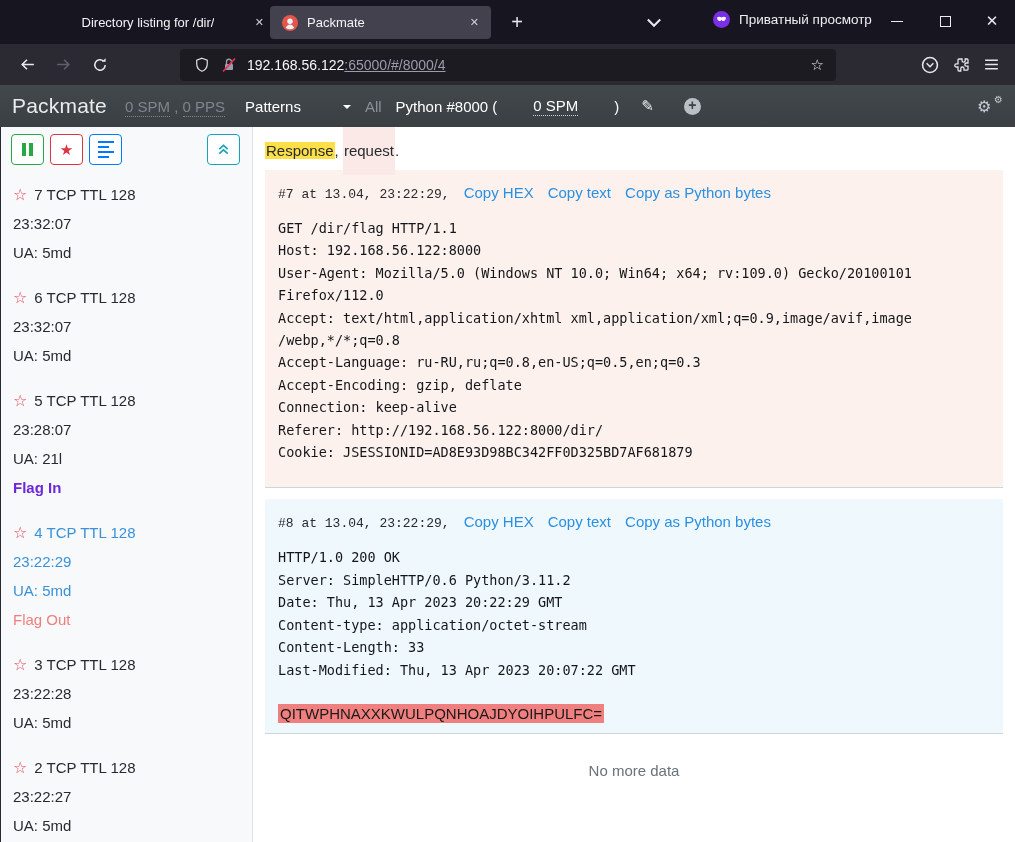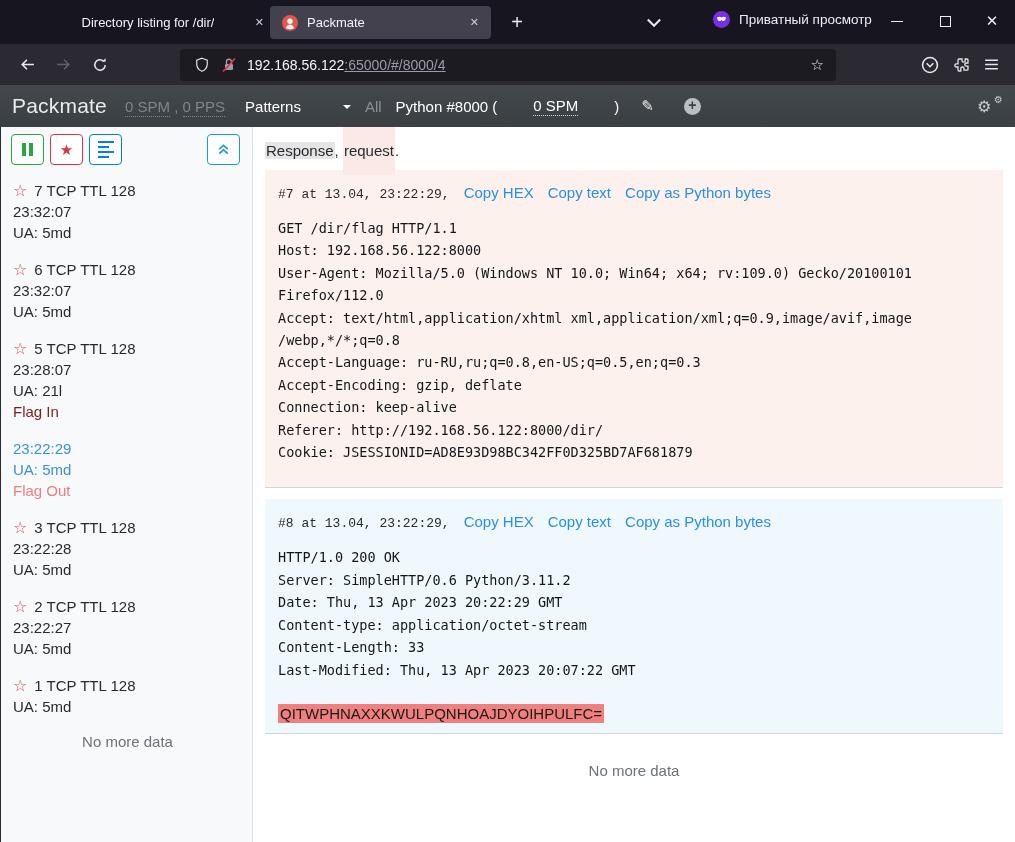--- a/index.html
+++ b/index.html
@@ -57,29 +57,29 @@
   .btn-pause { border-color:#28a745; }
   .pause-glyph { display:flex; gap:3px; } .pause-glyph i { width:4px; height:13px; background:#28a745; }
   .btn-fav { border-color:#dc3545; color:#dc3545; font-family:"DejaVu Sans",sans-serif; font-size:15px; }
   .btn-list { border-color:#007bff; }
   .list-glyph i { display:block; height:2.5px; background:#007bff; margin:2.5px 0; }
   .list-glyph i:nth-child(odd){ width:16px; } .list-glyph i:nth-child(even){ width:11px; }
   .btn-top { border-color:#17a2b8; margin-left:auto; margin-right:4px; }
 
   .packet-list { margin-top:15px; padding-left:2px; }
   .pkt { margin-bottom:16px; font-size:15px; color:#272b30; cursor:pointer; }
-  .pkt-line { line-height:21px; }
+  .pkt-line { line-height:29px; }
   .pkt-star { font-family:"DejaVu Sans",sans-serif; color:#e34f62; font-size:16px; margin-right:7px; }
   .pkt.selected .pkt-line, .pkt.selected .pkt-title-text { color:#3a91da; }
-  .pkt-flag.in { color:#7f1d1d; } .pkt-flag.out { color:#ee7f7f !important; }
+  .pkt-flag.in { color:#6d28d9;font-weight:bold; } .pkt-flag.out { color:#ee7f7f !important; }
   .side-nomore { text-align:center; color:#6b7278; font-size:15px; margin-top:12px; }
 
   .main { flex:1; padding:13px 12px 0 12px; overflow:hidden; background:#fff; }
   .lead { font-size:15px; color:#272b30; line-height:21px; }
-  .hl-blue { background:#e5e5e5; padding:0 1px; }
+  .hl-blue { background:#fde047; padding:0 1px; }
   .hl-pink { background:#fbe9e7; padding:16px 1px; }
 
   .card { margin-top:9px; padding:12px 13px 24px 13px; border-bottom:1px solid #ccd6dc; }
   .card.out { background:#fdf1ee; }
   .card.in { background:#eff8fd; padding-bottom:8px; margin-top:11px; }
   .card-head { line-height:21px; }
   .card-id { font-size:13px; color:#272b30;font-family:Liberation Mono, monospace; }
   .card-action { font-size:15px; color:#2b90e0; margin-left:14px; cursor:pointer; text-decoration:none; }
   .card-body { margin-top:12px; }
   .mono-line { font-family:"DejaVu Sans Mono", monospace; font-size:13.5px; line-height:22.4px; color:#14171a; white-space:pre; }
@@ -239,20 +239,21 @@
           <div class="pkt-line">23:32:07</div>
           <div class="pkt-line">UA: 5md</div>
         </div>
         <div class="pkt">
           <div class="pkt-line"><span class="pkt-star">☆</span><span class="pkt-title-text">5 TCP TTL 128</span></div>
           <div class="pkt-line">23:28:07</div>
           <div class="pkt-line">UA: 21l</div>
           <div class="pkt-line pkt-flag in">Flag In</div>
         </div>
         <div class="pkt selected">
+          <div class="pkt-line"><span class="pkt-star">☆</span><span class="pkt-title-text">4 TCP TTL 128</span></div>
           <div class="pkt-line">23:22:29</div>
           <div class="pkt-line">UA: 5md</div>
           <div class="pkt-line pkt-flag out">Flag Out</div>
         </div>
         <div class="pkt">
           <div class="pkt-line"><span class="pkt-star">☆</span><span class="pkt-title-text">3 TCP TTL 128</span></div>
           <div class="pkt-line">23:22:28</div>
           <div class="pkt-line">UA: 5md</div>
         </div>
         <div class="pkt">

